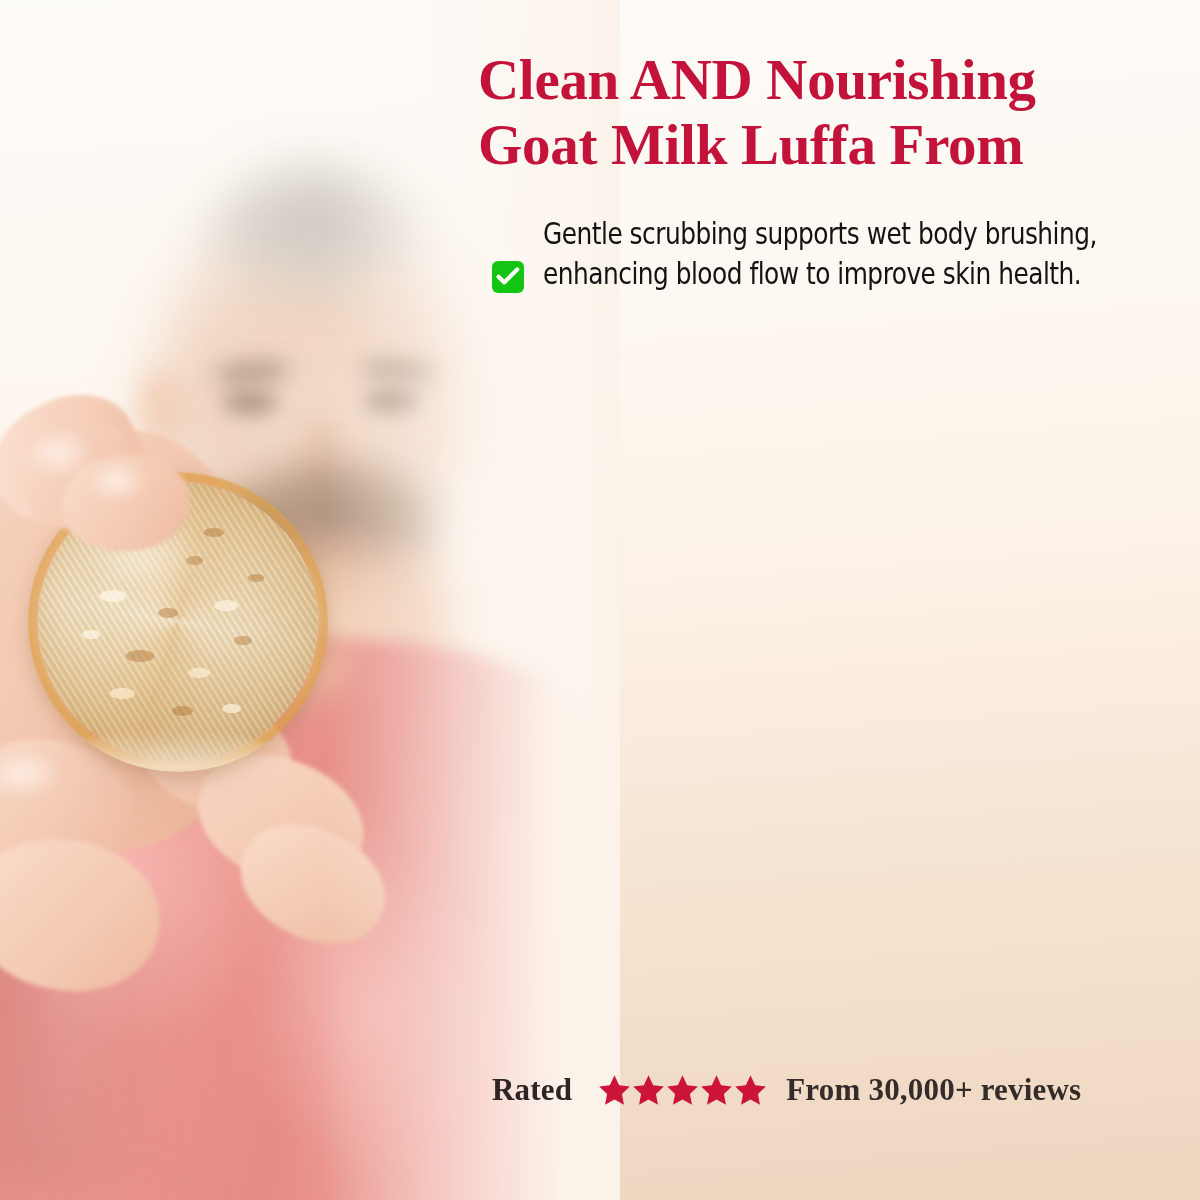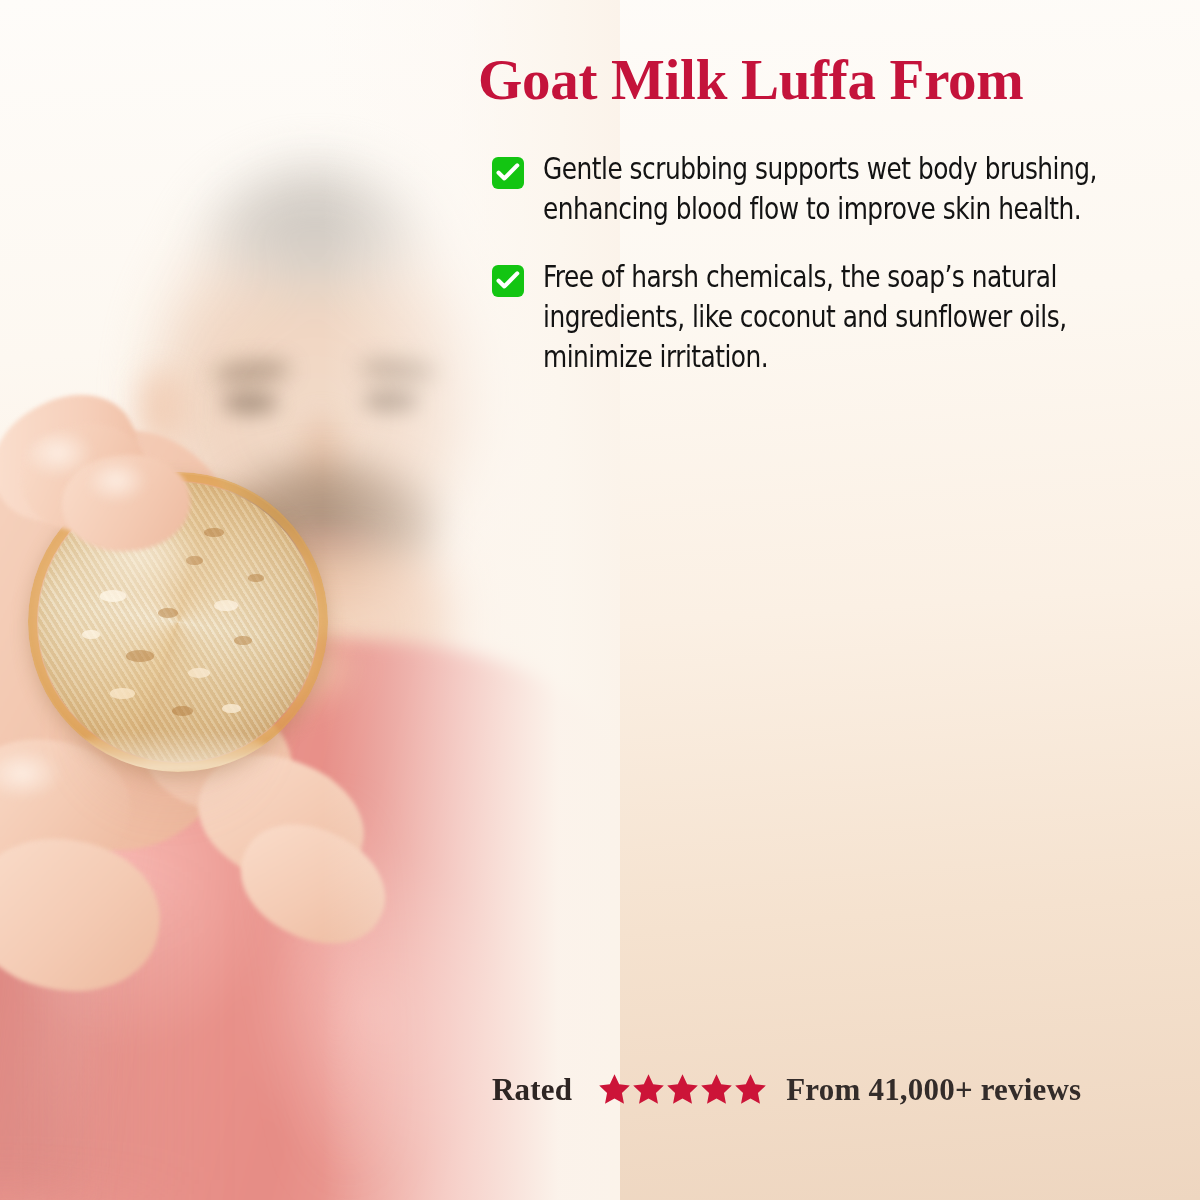--- a/index.html
+++ b/index.html
@@ -176,37 +176,37 @@
 
   .headline{
     margin:0;padding:48px 0 0 0;
     font-family:"Liberation Serif","DejaVu Serif",serif;
     font-weight:700;font-size:57px;line-height:1.14;
     color:#C4133B;letter-spacing:-.3px;
   }
   .headline .l2{display:block;}
 
   .bullets{list-style:none;margin:0;padding:36px 0 0 14px;}
-  .bullet{display:flex;align-items:flex-start;margin-bottom:29px;}
+  .bullet{display:flex;align-items:flex-end;margin-bottom:29px;}
   .check{
     flex:0 0 auto;width:32px;height:32px;border-radius:6px;background:#13C512;
     margin-right:19px;margin-top:8px;position:relative;
   }
   .check svg{position:absolute;left:4px;top:5px;}
   .btext{
     font-family:"DejaVu Sans","Liberation Sans",sans-serif;
     font-size:30.5px;line-height:1.30;color:#131313;
     letter-spacing:-.55px;font-stretch:condensed;
     transform:scaleX(.905);transform-origin:left center;
     width:110.5%;
   }
 
   .footer{
     position:absolute;left:14px;bottom:92px;
-    display:flex;
+    display:flex;align-items:center;
   }
   .rated{
     font-family:"Liberation Serif","DejaVu Serif",serif;
     font-weight:700;font-size:31px;color:#2E2523;letter-spacing:.2px;
   }
   .stars{display:flex;margin:0 20px 0 24px;}
   .stars svg{display:block;margin-right:-3px;}
   .reviews{
     font-family:"Liberation Serif","DejaVu Serif",serif;
     font-weight:700;font-size:31px;color:#332C2A;letter-spacing:.2px;
@@ -276,44 +276,37 @@
     <div class="knuckle k1"></div>
     <div class="knuckle k2"></div>
     <div class="knuckle k3"></div>
 
     <div class="photo-fade"></div>
   </div>
 
   <div class="content">
 
     <h1 class="headline">
+      <span>Clean AND Nourishing</span>
       <span class="l2">Goat Milk Luffa From</span>
     </h1>
 
     <ul class="bullets">
 
       <li class="bullet">
         <span class="check">
           <svg width="24" height="22" viewBox="0 0 24 22" aria-hidden="true">
             <path d="M2.6 10.8 L8.4 16.4 L21.2 3.4" fill="none" stroke="#FFFFFF" stroke-width="4.2" stroke-linecap="round" stroke-linejoin="round"></path>
           </svg>
         </span>
         <span class="btext">Gentle scrubbing supports wet body brushing, enhancing blood flow to improve skin health.</span>
       </li>
 
 
 
-      <li class="bullet">
-        <span class="check">
-          <svg width="24" height="22" viewBox="0 0 24 22" aria-hidden="true">
-            <path d="M2.6 10.8 L8.4 16.4 L21.2 3.4" fill="none" stroke="#FFFFFF" stroke-width="4.2" stroke-linecap="round" stroke-linejoin="round"></path>
-          </svg>
-        </span>
-        <span class="btext">Free of harsh chemicals, the soap’s natural ingredients, like coconut and sunflower oils, minimize irritation.</span>
-      </li>
 
     </ul>
 
     <div class="footer">
       <span class="rated">Rated</span>
       <span class="stars">
         <svg width="37" height="35" viewBox="0 0 24 24">
             <path d="M12 1.6l3.2 6.8 7.3.9-5.4 5.1 1.4 7.3L12 18.1 5.5 21.7l1.4-7.3L1.5 9.3l7.3-.9z" fill="#CC1438"></path>
           </svg>
         <svg width="37" height="35" viewBox="0 0 24 24">
@@ -322,17 +315,17 @@
         <svg width="37" height="35" viewBox="0 0 24 24">
             <path d="M12 1.6l3.2 6.8 7.3.9-5.4 5.1 1.4 7.3L12 18.1 5.5 21.7l1.4-7.3L1.5 9.3l7.3-.9z" fill="#CC1438"></path>
           </svg>
         <svg width="37" height="35" viewBox="0 0 24 24">
             <path d="M12 1.6l3.2 6.8 7.3.9-5.4 5.1 1.4 7.3L12 18.1 5.5 21.7l1.4-7.3L1.5 9.3l7.3-.9z" fill="#CC1438"></path>
           </svg>
         <svg width="37" height="35" viewBox="0 0 24 24">
             <path d="M12 1.6l3.2 6.8 7.3.9-5.4 5.1 1.4 7.3L12 18.1 5.5 21.7l1.4-7.3L1.5 9.3l7.3-.9z" fill="#CC1438"></path>
           </svg>
       </span>
-      <span class="reviews">From 41,000+ reviews</span>
+      <span class="reviews">From 30,000+ reviews</span>
     </div>
 
   </div>
 </div>
 
 </body></html>

